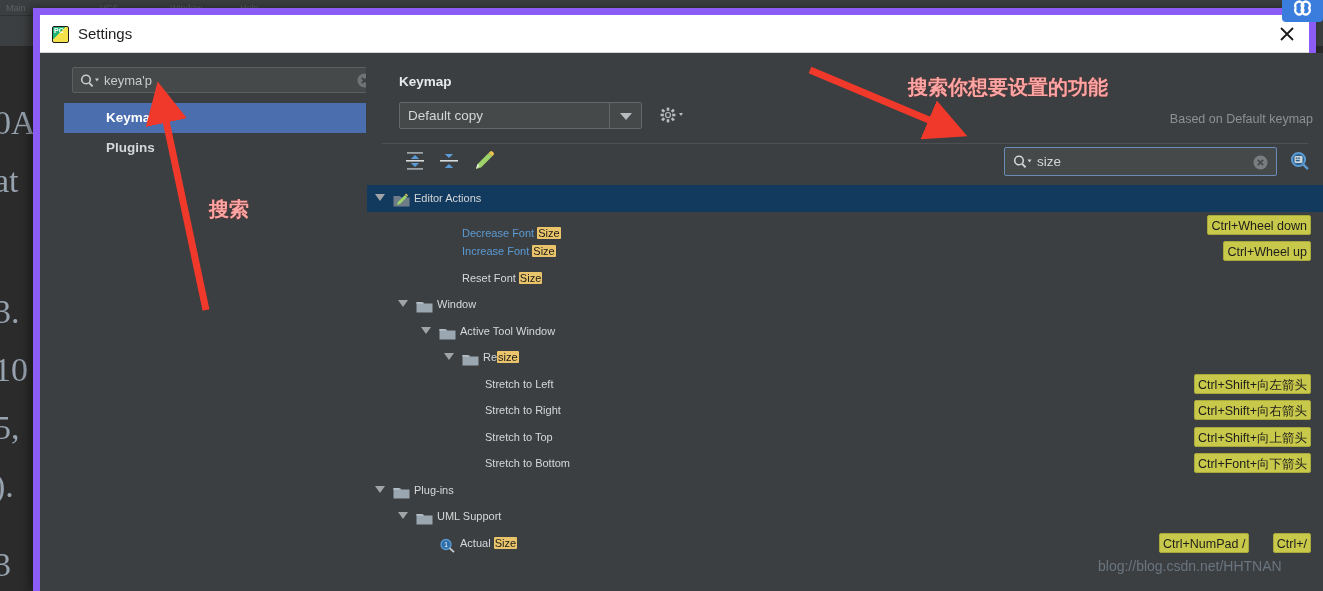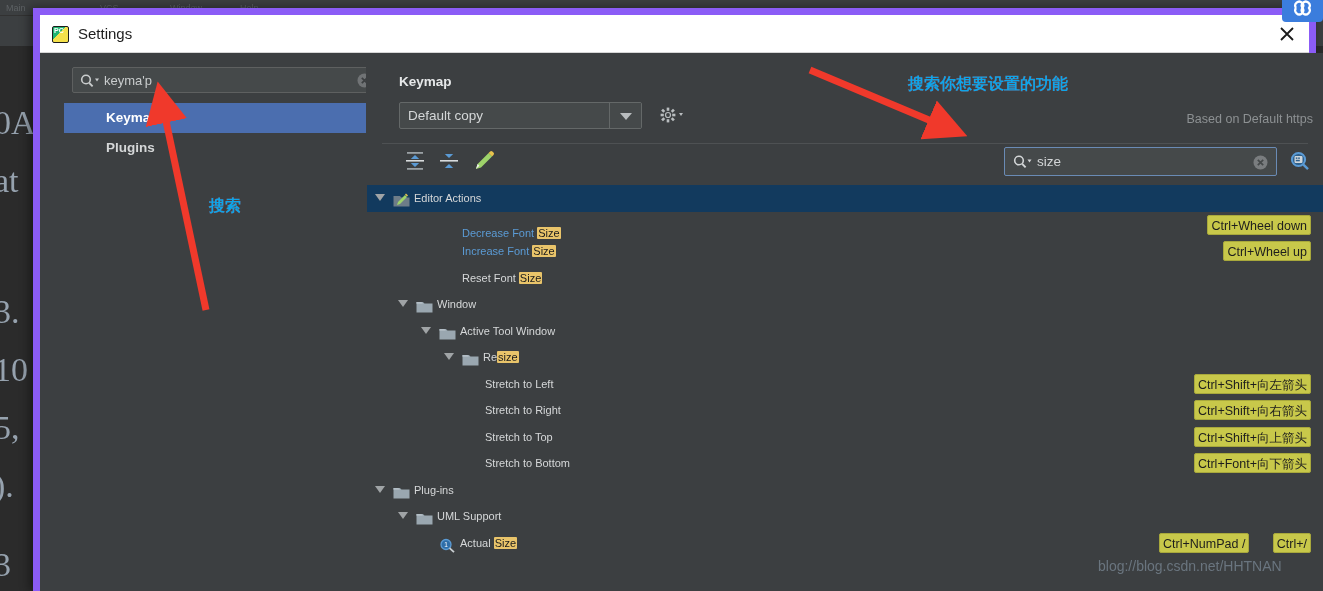--- a/index.html
+++ b/index.html
@@ -178,21 +178,21 @@
   .hl{ background:#e9c46a; color:#1b1b1b; padding:0 1px; border-radius:1px; }
   .shortcut{
     position:absolute; top:3px; height:20px; line-height:20px;
     font-size:12.5px; color:#1d1d1d;
     background:#c8c84a; border:1px solid #a8a83c; border-radius:2px;
     padding:0 3px; white-space:nowrap;
   }
 
   
   .anno-text{
-    position:absolute; color:#0ea5e9; font-size:16px; font-weight:bold;
+    position:absolute; color:#fca5a5; font-size:20px; font-weight:bold;
     font-family:"DejaVu Sans", sans-serif; white-space:nowrap;
     text-shadow:0 0 1px rgba(200,40,30,.7);
   }
   #anno-svg{ position:absolute; left:0; top:0; width:1323px; height:591px; pointer-events:none; }
 
   #watermark{
     position:absolute; left:1098px; top:558px;
     font-size:14px; color:#6f7b86; white-space:nowrap; opacity:.9;
   }
   #corner-badge{
@@ -287,21 +287,21 @@
             <rect x="4.9" y="4.2" width="2.6" height="3.2" transform="rotate(-45 6.2 5.8)"></rect>
             <rect x="14.5" y="12.6" width="2.6" height="3.2" transform="rotate(-45 15.8 14.2)"></rect>
             <rect x="14.5" y="4.2" width="2.6" height="3.2" transform="rotate(45 15.8 5.8)"></rect>
             <rect x="4.9" y="12.6" width="2.6" height="3.2" transform="rotate(45 6.2 14.2)"></rect>
           </g>
           <circle cx="11" cy="10" r="1.9" fill="#3c3f41"></circle>
           <path d="M22 8 l4 0 l-2 3 z" fill="#b9bdbf"></path>
         </svg>
       </div>
 
-      <div id="based-on-label">Based on Default https</div>
+      <div id="based-on-label">Based on Default keymap</div>
       <div id="divider-1"></div>
 
       <div id="tree-toolbar">
         <span class="tool-icon">
           <svg width="26" height="26" viewBox="0 0 26 26">
             <rect x="5" y="4" width="16" height="1.8" fill="#9aa0a4"></rect>
             <rect x="5" y="20" width="16" height="1.8" fill="#9aa0a4"></rect>
             <rect x="4" y="12" width="18" height="1.6" fill="#d8dbdd"></rect>
             <path d="M13 7 l4.2 4 l-8.4 0 z" fill="#5b9bd5"></path>
             <path d="M13 19 l-4.2 -4 l8.4 0 z" fill="#5b9bd5"></path>

